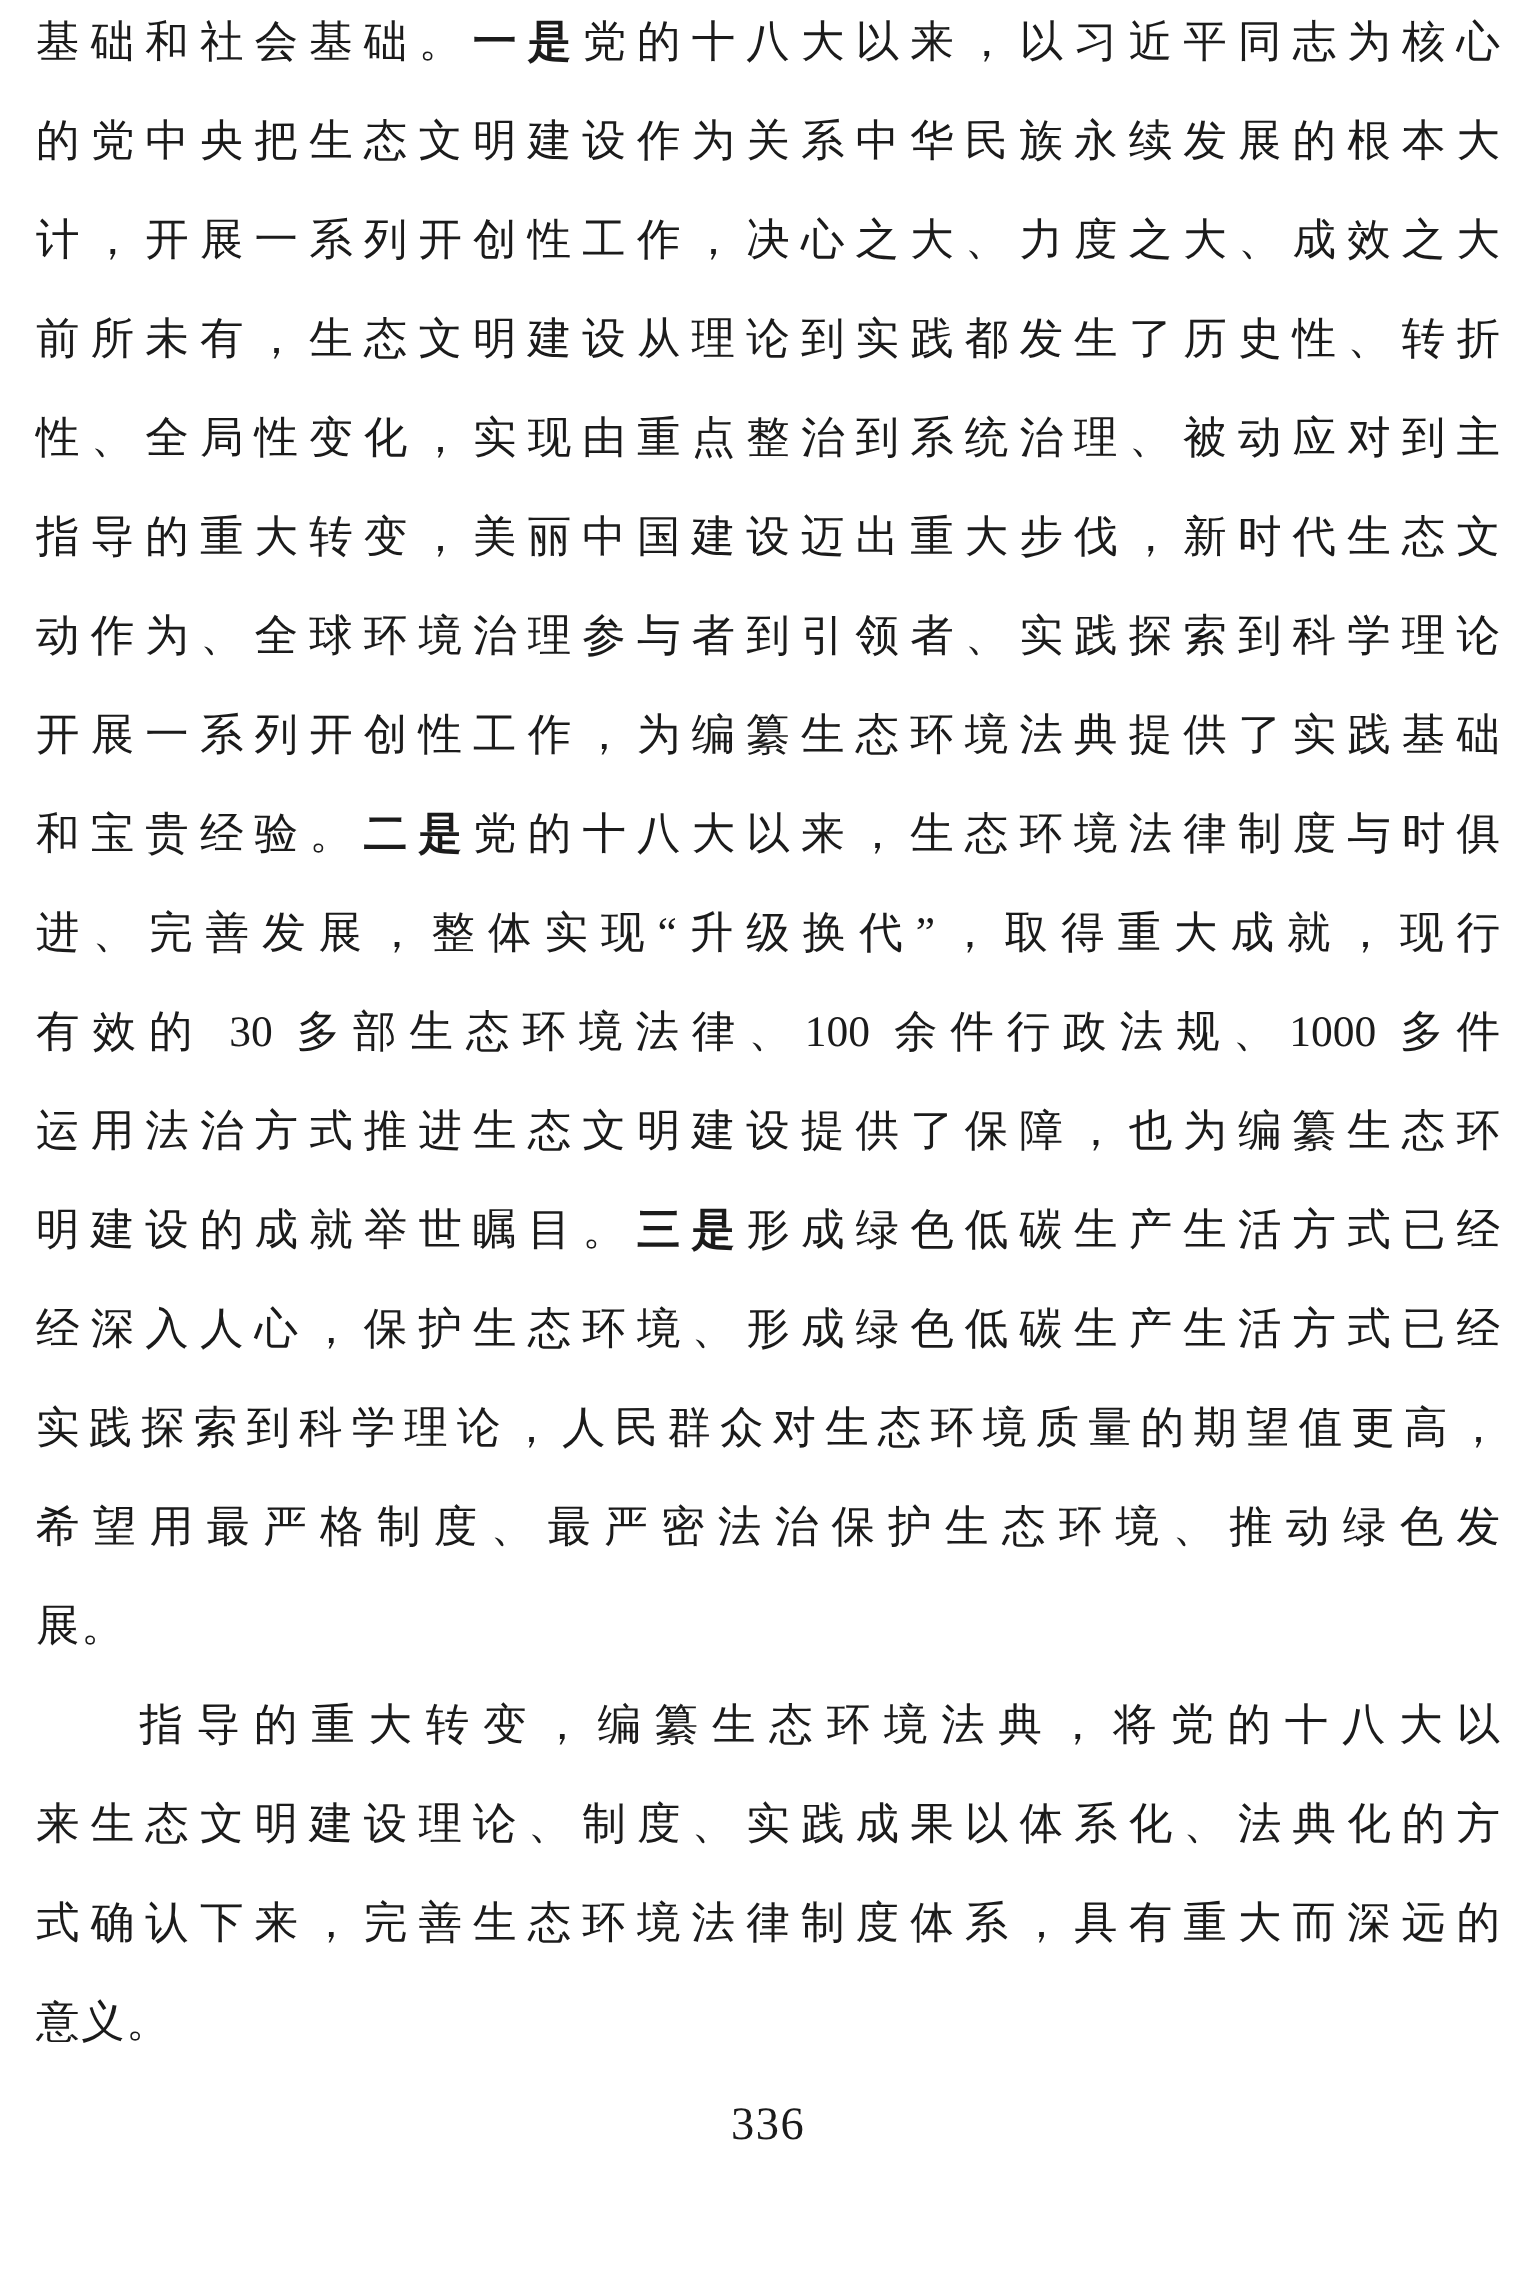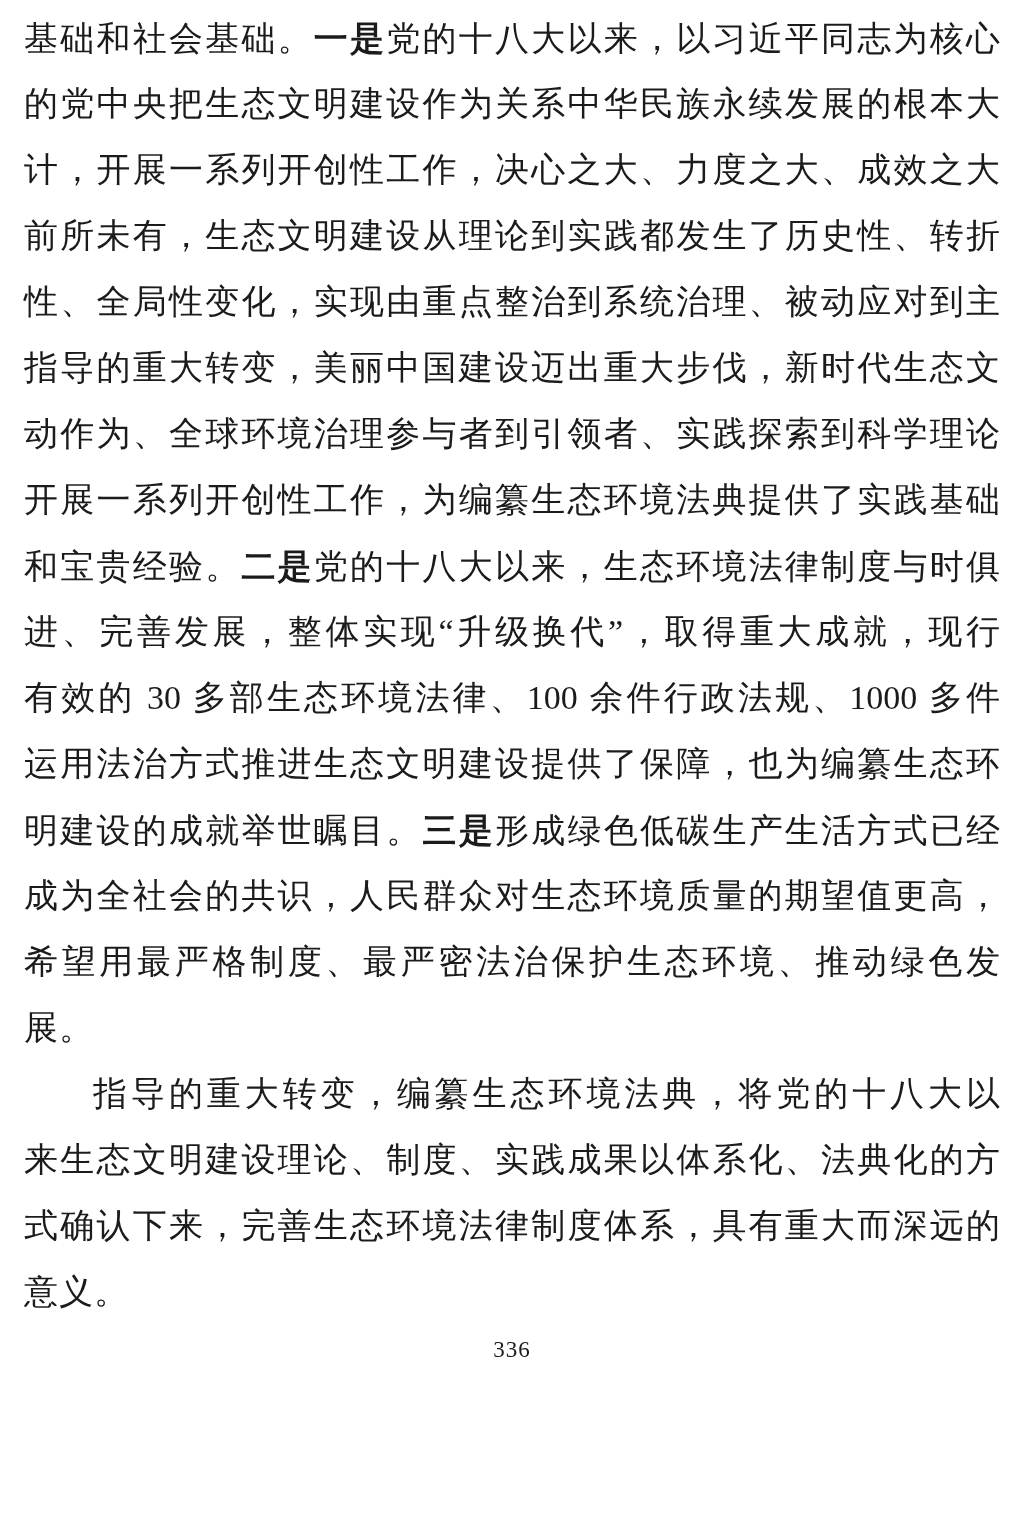--- a/index.html
+++ b/index.html
@@ -12,42 +12,42 @@
     height: 1513px;
     font-family: "Liberation Serif", "DejaVu Serif", serif;
     color: #1b1b1b;
     overflow: hidden;
   }
   .page {
     padding: 2px 24px 0 24px;
   }
   .line {
     height: 66px;
-    line-height: 72px;
-    font-size: 34px;
+    line-height: 52px;
+    font-size: 29px;
     text-align: left;
     letter-spacing: 1px;
   }
   .line.just {
     text-align: justify;
     text-align-last: justify;
     -moz-text-align-last: justify;
     letter-spacing: 0;
   }
   .line.indent {
     text-indent: 69px;
   }
   .b {
     font-family: "Liberation Sans", "DejaVu Sans", sans-serif;
     font-weight: 700;
   }
   .pagenum {
     margin-top: 8px;
     text-align: center;
-    font-size: 23px;
+    font-size: 31px;
     line-height: 40px;
     letter-spacing: 1px;
   }
 </style>
 </head>
 <body>
 
 <div class="page">
 
   <div class="line just"><span>基础和社会基础。</span><span class="b">一是</span><span>党的十八大以来，以习近平同志为核心</span></div>
@@ -70,22 +70,23 @@
 
   <div class="line just"><span>进、完善发展，整体实现“升级换代”，取得重大成就，现行</span></div>
 
   <div class="line just"><span>有效的 30 多部生态环境法律、100 余件行政法规、1000 多件</span></div>
 
 
   <div class="line just"><span>运用法治方式推进生态文明建设提供了保障，也为编纂生态环</span></div>
 
   <div class="line just"><span>明建设的成就举世瞩目。</span><span class="b">三是</span><span>形成绿色低碳生产生活方式已经</span></div>
 
+  <div class="line just"><span>经深入人心，保护生态环境、形成绿色低碳生产生活方式已经</span></div>
 
-  <div class="line just"><span>成为全社会的共识，人民群众对生态环境质量的期望值更高，</span></div>
+  <div class="line just"><span>实践探索到科学理论，人民群众对生态环境质量的期望值更高，</span></div>
 
   <div class="line just"><span>希望用最严格制度、最严密法治保护生态环境、推动绿色发</span></div>
 
   <div class="line"><span>展。</span></div>
 
   <div class="line just indent"><span>指导的重大转变，编纂生态环境法典，将党的十八大以</span></div>
 
   <div class="line just"><span>来生态文明建设理论、制度、实践成果以体系化、法典化的方</span></div>
 
   <div class="line just"><span>式确认下来，完善生态环境法律制度体系，具有重大而深远的</span></div>

